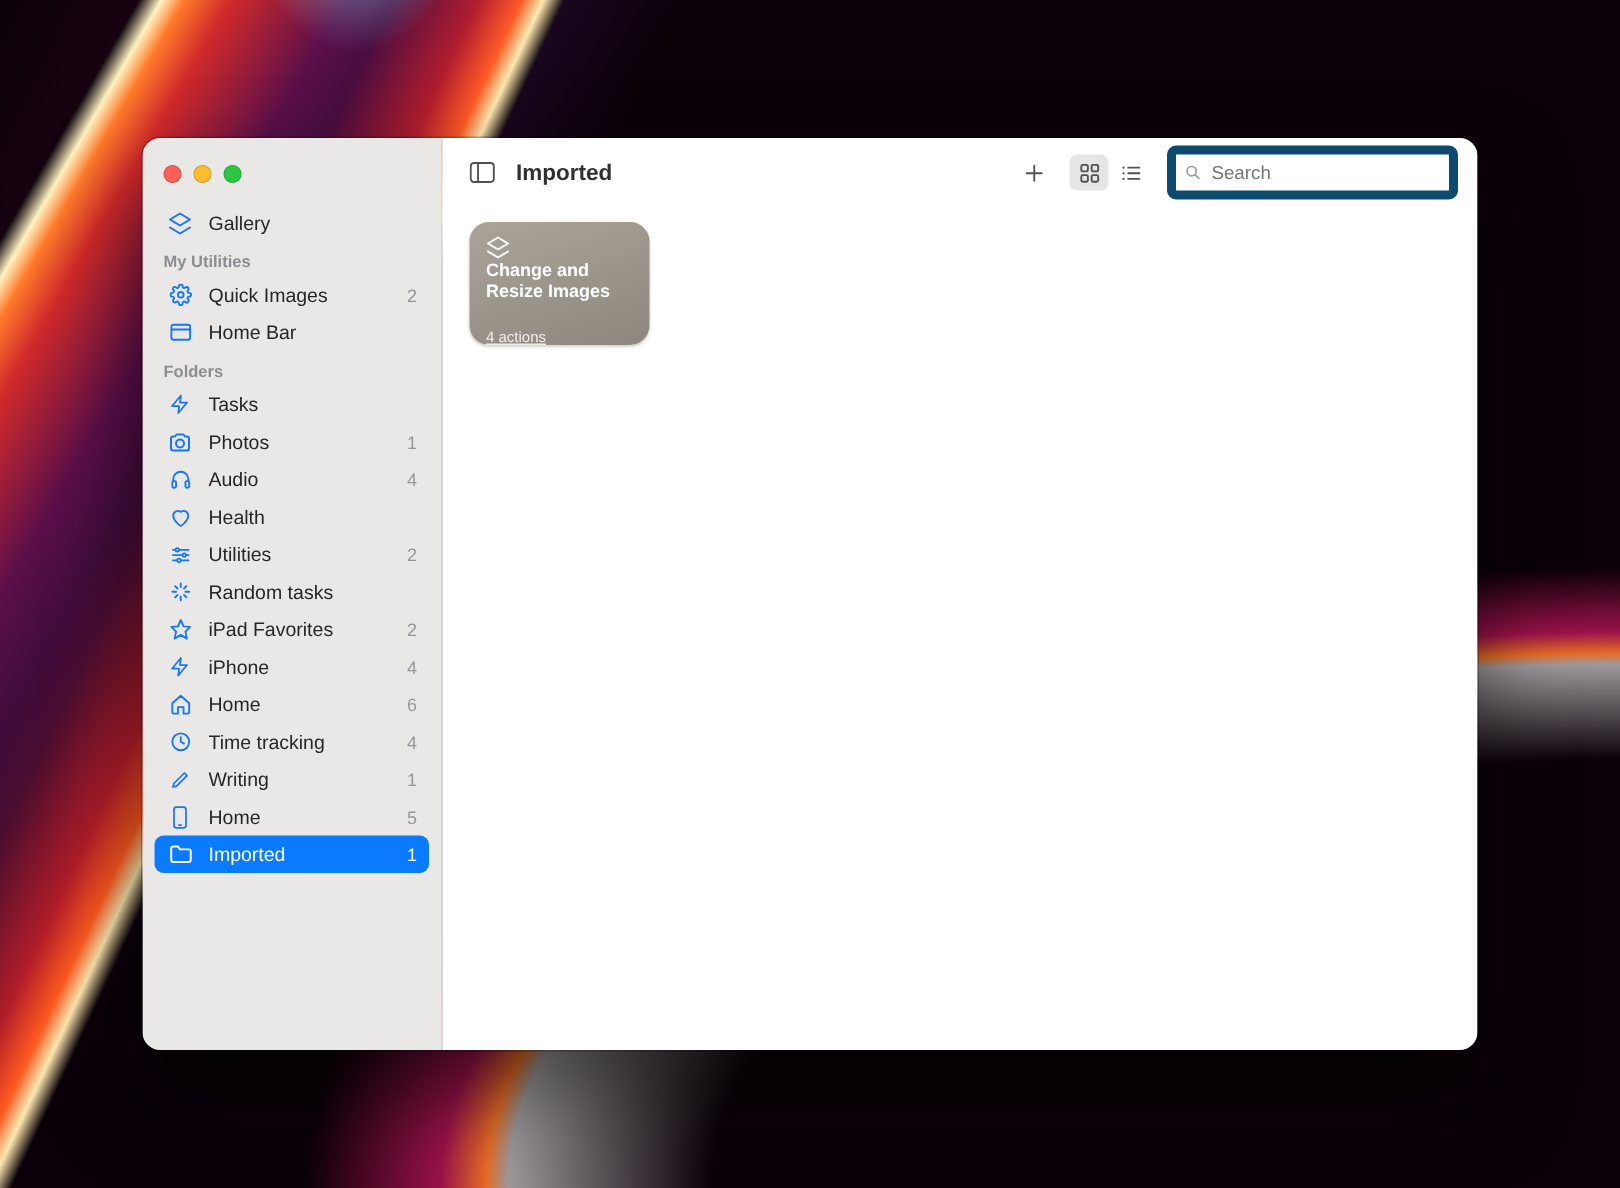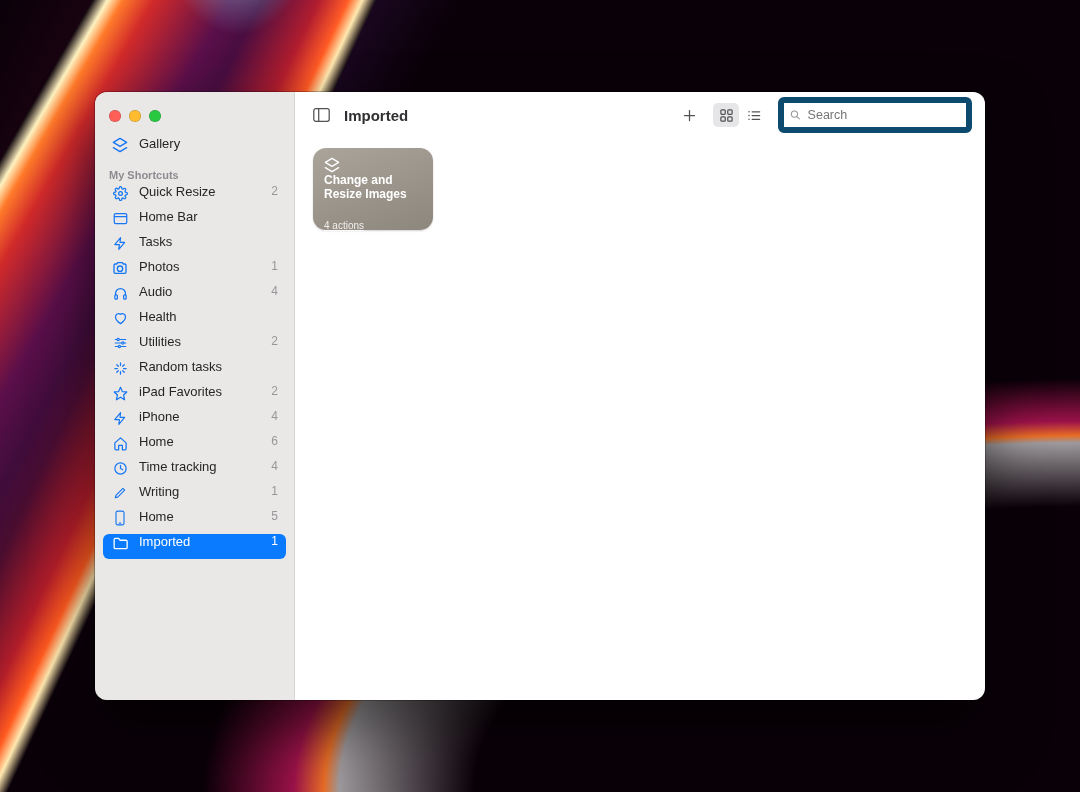--- a/index.html
+++ b/index.html
@@ -100,21 +100,21 @@
 
   .section-header {
     font-size: 11px;
     font-weight: 600;
     color: #8d8d91;
     padding: 8px 14px 3px 14px;
   }
 
   .nav-item {
     display: flex;
-    align-items: flex-start;
+    align-items: center;
     gap: 10px;
     height: 25px;
     margin: 0 8px;
     padding: 0 8px;
     border-radius: 6px;
     font-size: 13px;
     color: #262627;
     cursor: default;
   }
   .nav-item .icon {
@@ -231,41 +231,42 @@
       <span class="icon">
         <svg width="16" height="16" viewBox="0 0 24 24" fill="none" stroke="currentColor" stroke-width="2" stroke-linecap="round" stroke-linejoin="round">
             <polygon points="12 2 2 8 12 14 22 8 12 2"></polygon>
             <polyline points="2 16 12 22 22 16"></polyline>
           </svg>
       </span>
       <span class="label">Gallery</span>
     </div>
 
     <div id="sidebar-sections">
-        <div class="section-header">My Shortcuts</div>
+        <div class="section-header">My Utilities</div>
         <div class="nav-item">
           <span class="icon">
             <svg width="15" height="15" viewBox="0 0 24 24" fill="none" stroke="currentColor" stroke-width="2" stroke-linecap="round" stroke-linejoin="round">
               <circle cx="12" cy="12" r="3"></circle>
               <path d="M19.4 15a1.7 1.7 0 0 0 .34 1.87l.06.06a2 2 0 1 1-2.83 2.83l-.06-.06a1.7 1.7 0 0 0-1.87-.34 1.7 1.7 0 0 0-1 1.56V21a2 2 0 1 1-4 0v-.09a1.7 1.7 0 0 0-1-1.56 1.7 1.7 0 0 0-1.87.34l-.06.06a2 2 0 1 1-2.83-2.83l.06-.06a1.7 1.7 0 0 0 .34-1.87 1.7 1.7 0 0 0-1.56-1H3a2 2 0 1 1 0-4h.09a1.7 1.7 0 0 0 1.56-1 1.7 1.7 0 0 0-.34-1.87l-.06-.06A2 2 0 1 1 7.08 4.25l.06.06a1.7 1.7 0 0 0 1.87.34h0a1.7 1.7 0 0 0 1-1.56V3a2 2 0 1 1 4 0v.09a1.7 1.7 0 0 0 1 1.56 1.7 1.7 0 0 0 1.87-.34l.06-.06a2 2 0 1 1 2.83 2.83l-.06.06a1.7 1.7 0 0 0-.34 1.87v0a1.7 1.7 0 0 0 1.56 1H21a2 2 0 1 1 0 4h-.09a1.7 1.7 0 0 0-1.56 1z"></path>
             </svg>
           </span>
-          <span class="label">Quick Resize</span>
+          <span class="label">Quick Images</span>
           <span class="count">2</span>
         </div>
         <div class="nav-item">
           <span class="icon">
             <svg width="15" height="13" viewBox="0 0 24 20" fill="none" stroke="currentColor" stroke-width="2">
               <rect x="2" y="2" width="20" height="16" rx="2.5"></rect>
               <line x1="2" y1="7" x2="22" y2="7"></line>
             </svg>
           </span>
           <span class="label">Home Bar</span>
           <span class="count"></span>
         </div>
+        <div class="section-header">Folders</div>
         <div class="nav-item">
           <span class="icon">
             <svg width="14" height="15" viewBox="0 0 24 24" fill="none" stroke="currentColor" stroke-width="2" stroke-linejoin="round">
               <polygon points="13 2 3 14 11 14 10 22 20 10 12 10 13 2"></polygon>
             </svg>
           </span>
           <span class="label">Tasks</span>
           <span class="count"></span>
         </div>
         <div class="nav-item">

